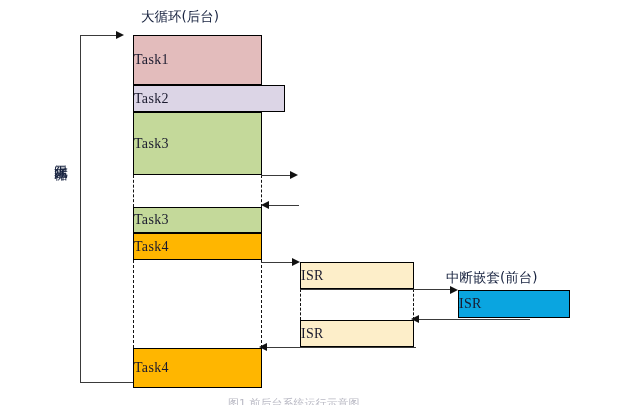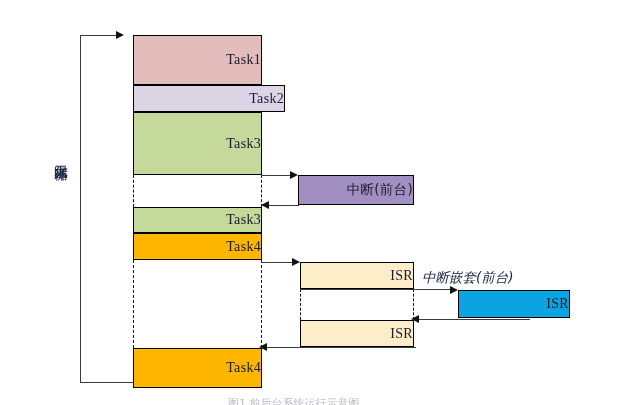--- a/index.html
+++ b/index.html
@@ -20,26 +20,25 @@
     overflow: hidden;
   }
 
   
   .box {
     position: absolute;
     box-sizing: border-box;
     border: 1.2px solid #000000;
     display: flex;
     align-items: center;
-    justify-content: flex-end;
+    justify-content: flex-start;
     font-size: 14px;
     line-height: 1;
     letter-spacing: .3px;
     white-space: nowrap;
-    padding-left: 16px;
   }
   .box.cn {
     font-family: "DejaVu Sans", "Liberation Sans", sans-serif;
     font-size: 13.5px;
   }
 
   
   .label {
     position: absolute;
     font-family: "DejaVu Sans", "Liberation Sans", sans-serif;
@@ -86,22 +85,23 @@
     color: #b9b9c4;
     white-space: nowrap;
     overflow: hidden;
   }
 </style>
 </head>
 <body>
 
 <div id="canvas">
 
+  <div class="label" style="left:141px; top:10px;">大循环(后台)</div>
 
-  <div class="label" style="left:422px; top:271px;font-style:italic;">中断嵌套(前台)</div>
+  <div class="label" style="left:446px; top:271px;">中断嵌套(前台)</div>
 
   <div class="hline" style="left:80px; top:35px; width:40px;"></div>
   <div class="arrow-r" style="left:116px; top:30.5px;"></div>
 
   <div class="vline" style="left:80px; top:35px; height:348px;"></div>
 
   <div class="hline" style="left:80px; top:382px; width:53px;"></div>
 
   <div class="label vertical" style="left:54px; top:155px;">无限循环</div>
 
@@ -132,23 +132,20 @@
   <div class="box" style="left:133px; top:348px; width:129px; height:40px; background:#ffb600;">
     <span>Task4</span>
   </div>
 
   <div class="hline" style="left:261px; top:175px; width:33px;"></div>
   <div class="arrow-r" style="left:290px; top:170.5px;"></div>
 
   <div class="hline" style="left:266px; top:205px; width:33px;"></div>
   <div class="arrow-l" style="left:261px; top:200.5px;"></div>
 
-  <div class="box cn" style="left:298px; top:175px; width:116px; height:30px; background:#a08fc0;">
-    <span>中断(前台)</span>
-  </div>
 
   <div class="hline" style="left:261px; top:262px; width:35px;"></div>
   <div class="arrow-r" style="left:292px; top:257.5px;"></div>
 
   <div class="box" style="left:300px; top:262px; width:114px; height:27px; background:#fdeec9;">
     <span>ISR</span>
   </div>
 
   <div class="hline" style="left:300px; top:289px; width:155px;"></div>
   <div class="arrow-r" style="left:450px; top:285.5px;"></div>

